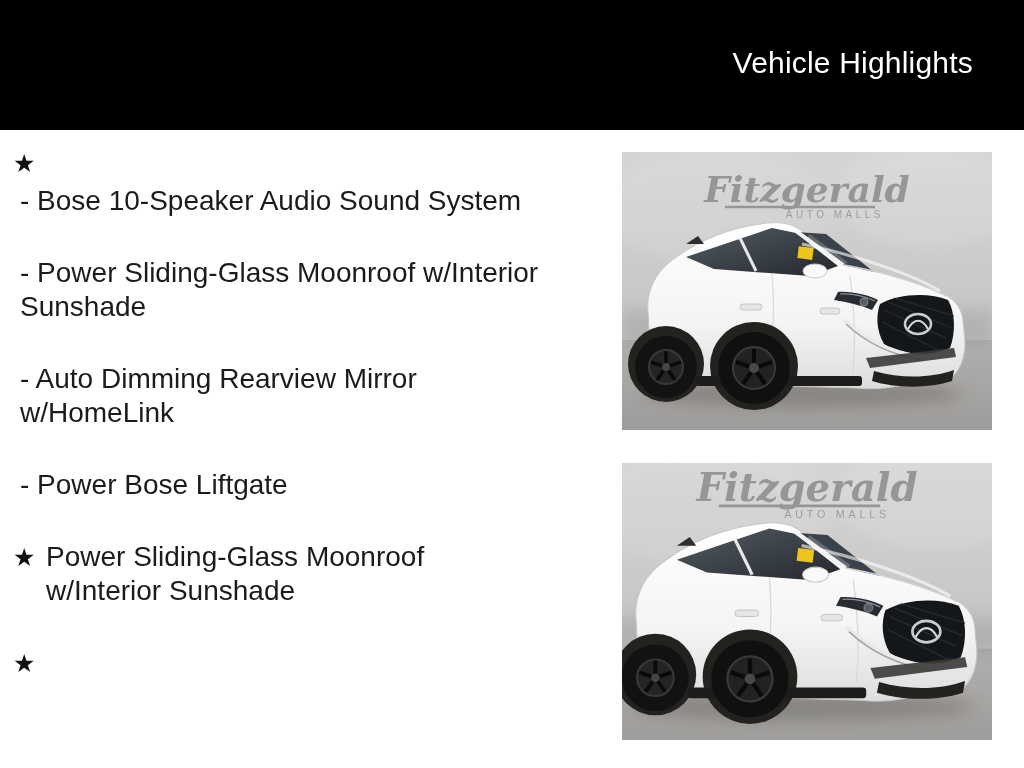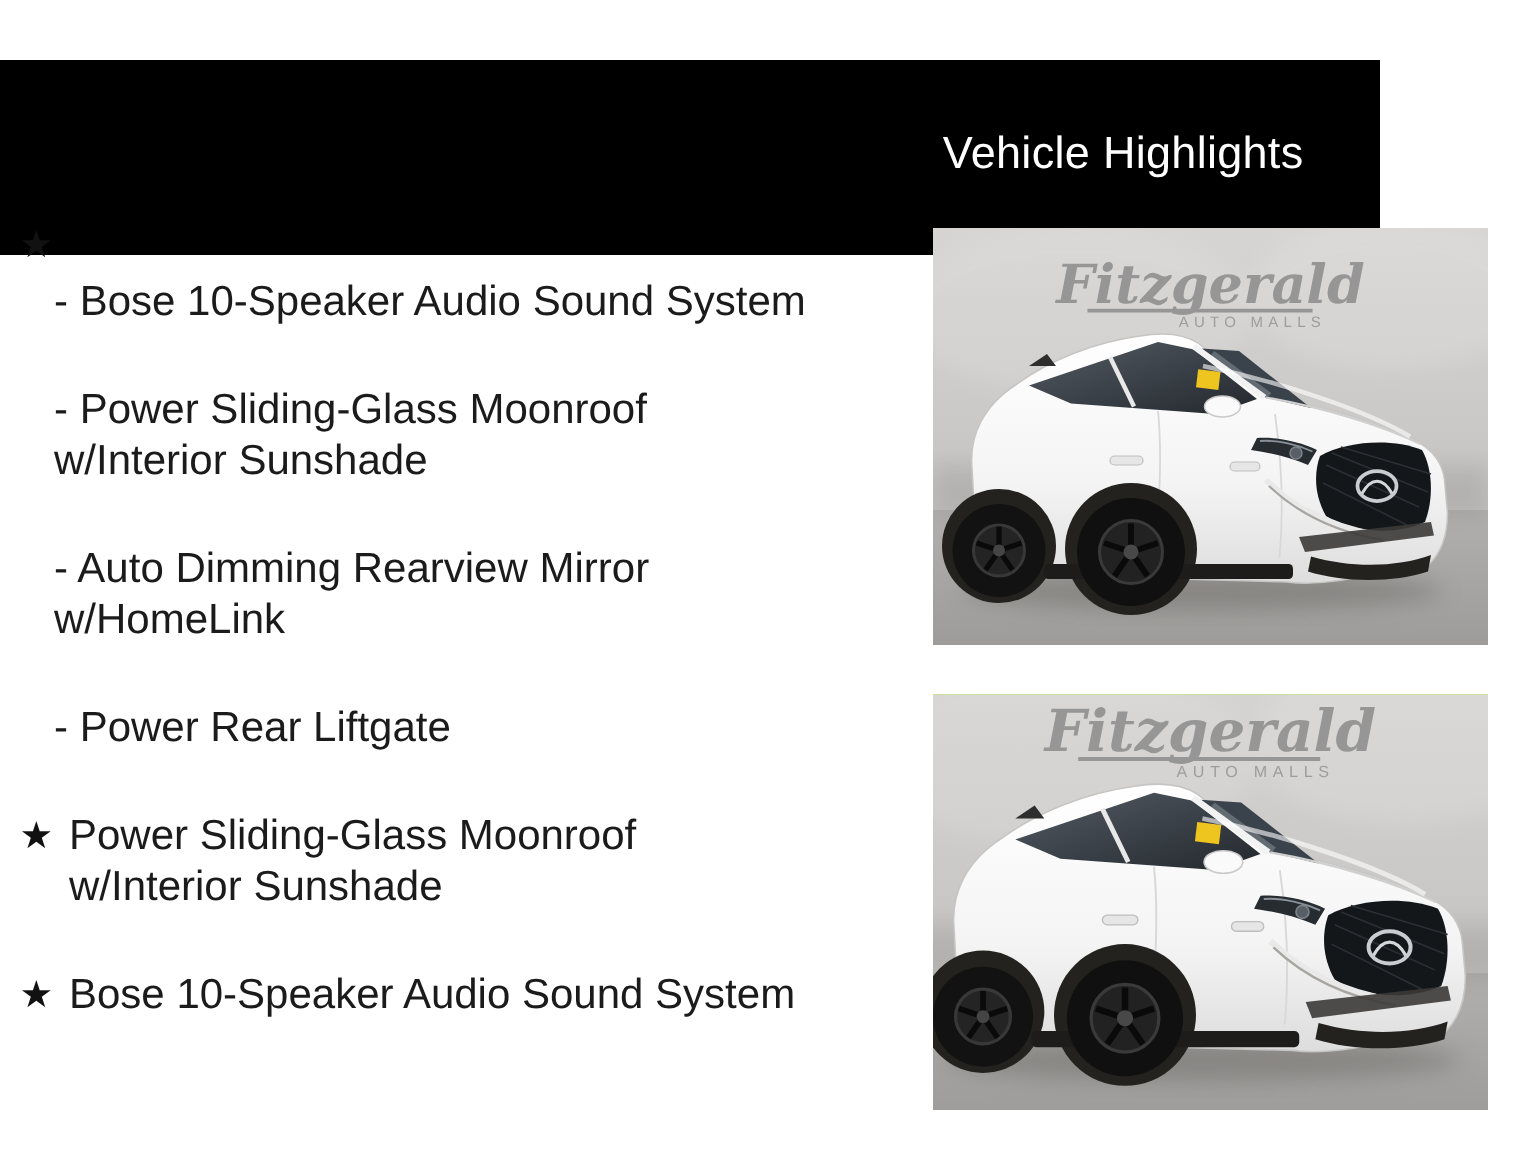--- a/index.html
+++ b/index.html
@@ -6,38 +6,37 @@
   html,body { width:1024px; height:768px; }
   body {
     position:relative;
     width:1024px; height:768px;
     background:#ffffff;
     font-family:"Liberation Sans", sans-serif;
     overflow:hidden;
   }
   .header {
     position:absolute; left:0; top:0;
-    width:920px; height:130px;
+    width:1024px; height:130px;
     background:#000000;
-    margin-top:40px;
   }
   .header-title {
     position:absolute; top:46px; right:51px;
     color:#ffffff; font-size:30px; line-height:34px;
     letter-spacing:0.2px; white-space:nowrap;
   }
   .features {
     position:absolute; left:0; top:146px;
     width:540px;
     color:#1b1b1b;
     font-size:28px; line-height:34px;
   }
   .feature-item { position:relative; margin-bottom:38px; }
   .feature-item.star { padding-left:46px; }
-  .feature-item.sub  { padding-left:36px; }
+  .feature-item.sub  { padding-left:20px; }
   .star-bullet {
     position:absolute; left:13px; top:1px;
     font-size:25px; line-height:32px; color:#111111;
   }
   .photo {
     position:absolute; left:622px;
     width:370px; overflow:hidden;
     background:#84cc16;
   }
   .photo-1 { top:152px; height:278px; }
@@ -87,29 +86,28 @@
   <div class="feature-item sub">
     <span>- Bose 10-Speaker Audio Sound System</span>
   </div>
   <div class="feature-item sub">
     <span>- Power Sliding-Glass Moonroof w/Interior Sunshade</span>
   </div>
   <div class="feature-item sub">
     <span>- Auto Dimming Rearview Mirror w/HomeLink</span>
   </div>
   <div class="feature-item sub">
-    <span>- Power Rear Liftgate</span>
+    <span>- Power Bose Liftgate</span>
   </div>
   <div class="feature-item star">
     <span class="star-bullet">★</span>
     <span>Power Sliding-Glass Moonroof w/Interior Sunshade</span>
   </div>
   <div class="feature-item star">
     <span class="star-bullet">★</span>
-    <span>Bose 10-Speaker Audio Sound System</span>
   </div>
 </div>
 
 <div class="photo photo-1">
   <svg viewBox="0 0 370 278" preserveAspectRatio="none">
     <rect x="0" y="0" width="370" height="190" fill="url(#wallGrad)"></rect>
     <rect x="0" y="188" width="370" height="90" fill="url(#floorGrad)"></rect>
     <rect x="0" y="158" width="370" height="34" fill="#000000" opacity="0.08" filter="url(#soft)"></rect>
     <ellipse cx="95" cy="55" rx="120" ry="55" fill="#ffffff" opacity="0.10" filter="url(#soft)"></ellipse>
     <ellipse cx="305" cy="45" rx="95" ry="50" fill="#ffffff" opacity="0.12" filter="url(#soft)"></ellipse>

